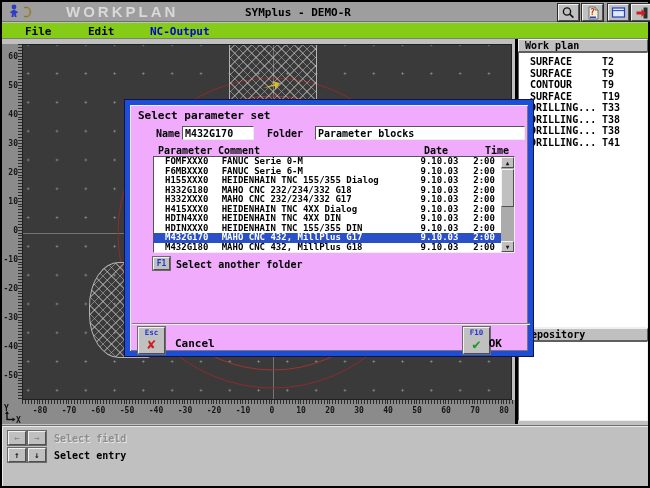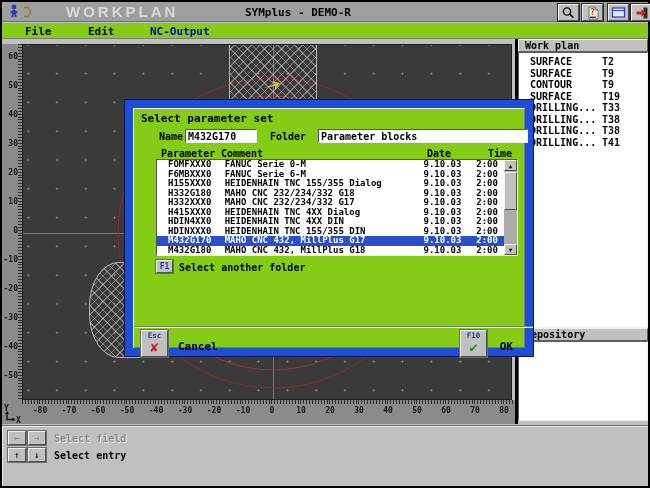--- a/index.html
+++ b/index.html
@@ -54,22 +54,22 @@
 
   
   .statusbar{position:absolute;left:0;top:423px;width:646px;height:61px;background:#c0c0c0;border-top:1px solid #6f6f6f;box-shadow:inset 1px 1px 0 #e9e9e9;}
   .key{position:absolute;width:18px;height:14px;background:#c0c0c0;border:1px solid;border-color:#f2f2f2 #505050 #505050 #f2f2f2;
       box-shadow:0 0 0 1px #6a6a6a;font-size:9px;font-weight:bold;text-align:center;line-height:12px;color:#1a1a1a;}
   .status-label{position:absolute;font-size:10px;font-weight:bold;color:#000;}
   .disabled-label{color:#8d8d8d;text-shadow:1px 1px 0 #e8e8e8;}
   .disabled-key{color:#8d8d8d;}
 
   
-  .dialog{position:absolute;left:123px;top:98px;width:408px;height:256px;background:#84cc16;z-index:10;
-      border:8px solid #1d4ed8;outline:1px solid #13134a;
+  .dialog{position:absolute;left:123px;top:98px;width:408px;height:256px;background:#f0abfc;z-index:10;
+      border:5px solid #1d4ed8;outline:1px solid #13134a;
       box-shadow:inset 1px 1px 0 #ececec, inset -1px -1px 0 #777;}
   .dlg-title{position:absolute;left:8px;top:4px;font-size:11px;font-weight:bold;color:#000;}
   .dlg-label{position:absolute;font-size:10px;font-weight:bold;color:#000;}
   .dlg-input{position:absolute;height:14px;background:#fff;border:1px solid;border-color:#555 #eee #eee #555;
       font-family:"DejaVu Sans Mono",monospace;font-size:10px;font-weight:bold;color:#000;padding:0 2px;}
   .col-head{position:absolute;top:40px;font-size:10px;font-weight:bold;color:#000;}
   .listbox{position:absolute;left:23px;top:51px;width:362px;height:97px;background:#fff;
       border:1px solid;border-color:#555 #eee #eee #555;overflow:hidden;}
   .lrow{display:flex;height:9.5px;font-size:9px;font-weight:bold;line-height:9.5px;color:#000;padding-left:11px;}
   .lrow.selected{background:#2a50c8;color:#fff;}
@@ -363,17 +363,17 @@
     <span class="bigbtn" style="left:8px;">
       <span class="kcap">Esc</span>
       <span class="mark mark-x">✘</span>
     </span>
     <span class="btn-label" style="left:45px;">Cancel</span>
 
     <span class="bigbtn" style="right:38px;">
       <span class="kcap">F10</span>
       <span class="mark mark-ok">✔</span>
     </span>
-    <span class="btn-label" style="right:12px;padding-left:41px;">OK</span>
+    <span class="btn-label" style="right:26px;padding-left:41px;">OK</span>
   </div>
 
 </div>
 </div>
 
 </body></html>

